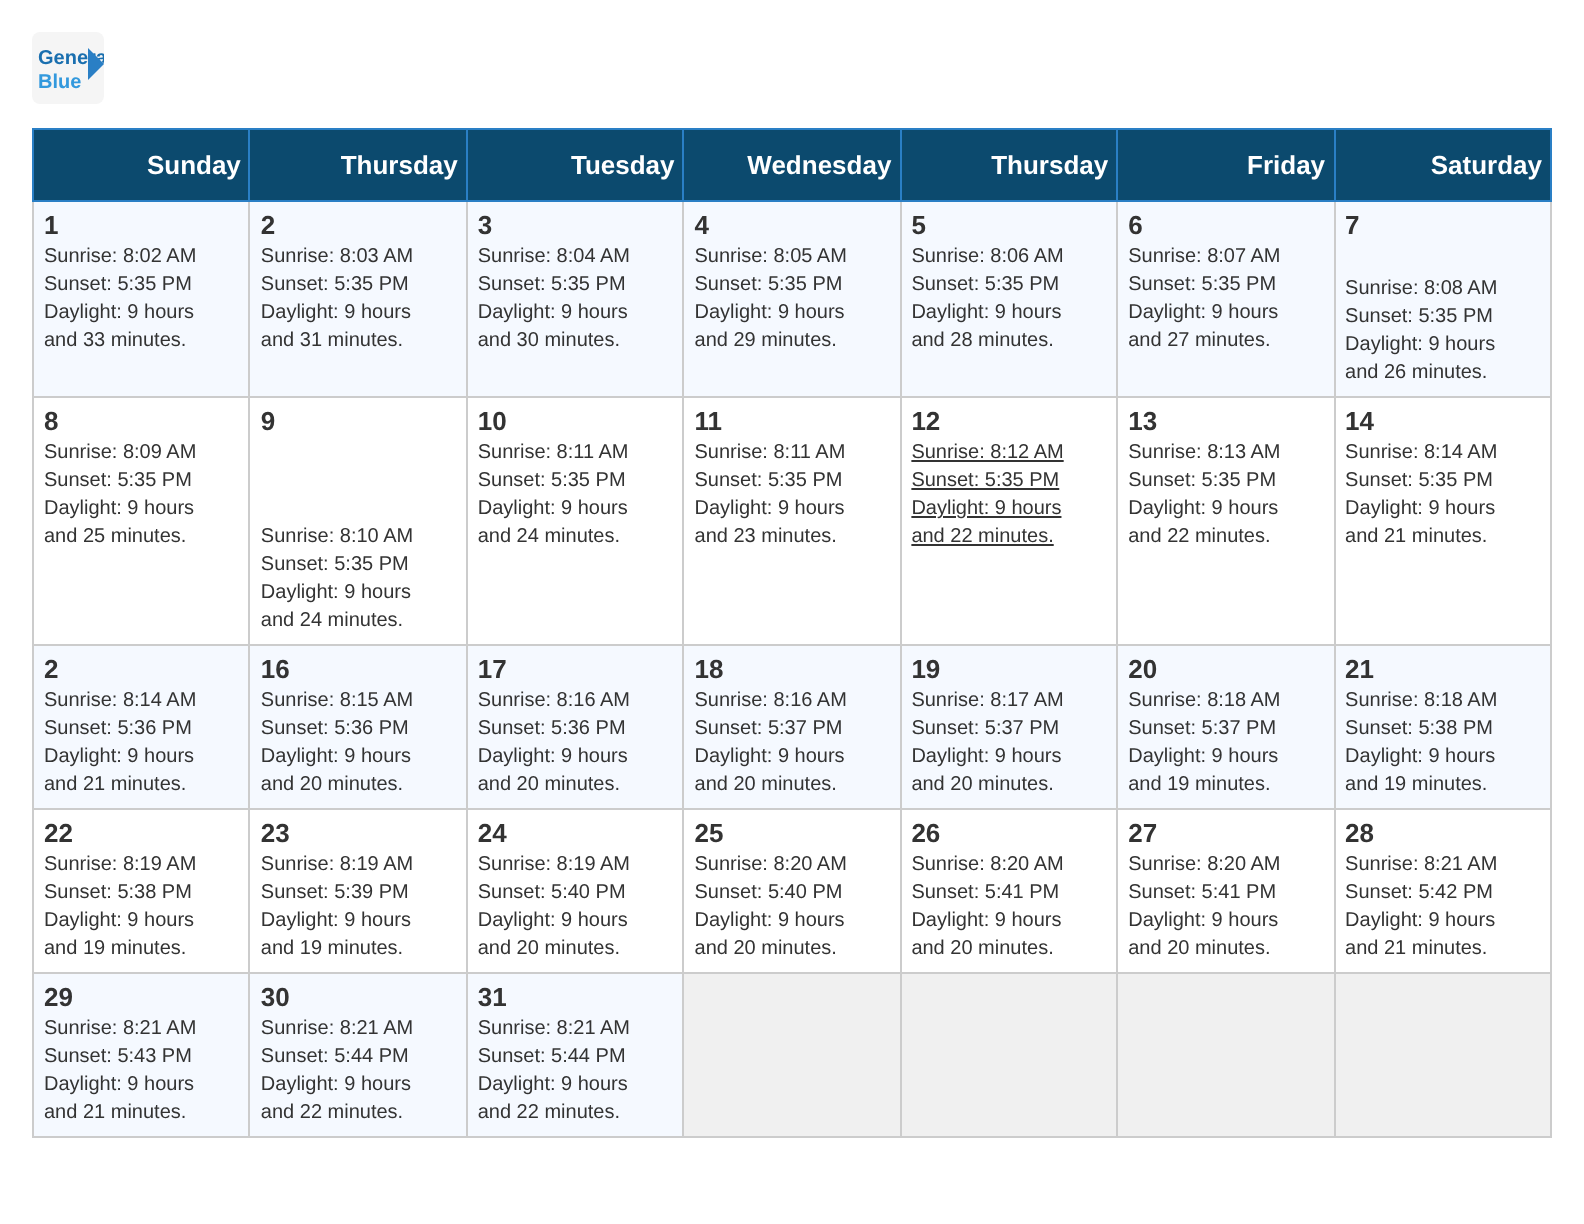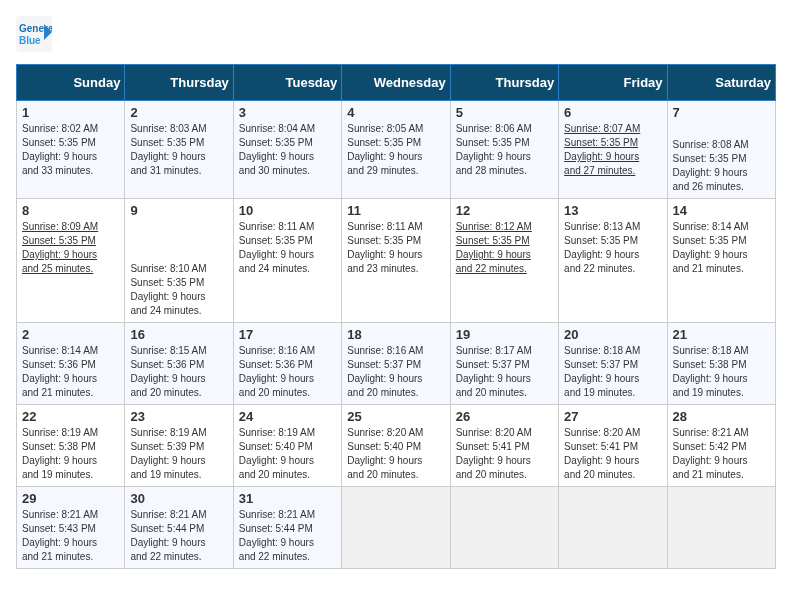--- a/index.html
+++ b/index.html
@@ -145,37 +145,37 @@
         </td>
         <td>
           <div class="day-number">5</div>
           <div class="day-info" style="white-space: pre-line;">Sunrise: 8:06 AM
 Sunset: 5:35 PM
 Daylight: 9 hours
 and 28 minutes.</div>
         </td>
         <td>
           <div class="day-number">6</div>
-          <div class="day-info" style="white-space: pre-line; text-decoration: underline;">Sunrise: 8:07 AM
+          <div class="day-info" style="white-space: pre-line;">Sunrise: 8:07 AM
 Sunset: 5:35 PM
 Daylight: 9 hours
 and 27 minutes.</div>
         </td>
         <td>
           <div class="day-number">7</div>
           <div class="day-info" style="white-space: pre-line; margin-top: 18px;">Sunrise: 8:08 AM
 Sunset: 5:35 PM
 Daylight: 9 hours
 and 26 minutes.</div>
         </td>
       </tr>
       <tr>
         <td>
           <div class="day-number">8</div>
-          <div class="day-info" style="white-space: pre-line; text-decoration: underline;">Sunrise: 8:09 AM
+          <div class="day-info" style="white-space: pre-line;">Sunrise: 8:09 AM
 Sunset: 5:35 PM
 Daylight: 9 hours
 and 25 minutes.</div>
         </td>
         <td>
           <div class="day-number">9</div>
           <div class="day-info" style="white-space: pre-line; margin-top: 44px;">Sunrise: 8:10 AM
 Sunset: 5:35 PM
 Daylight: 9 hours
 and 24 minutes.</div>

